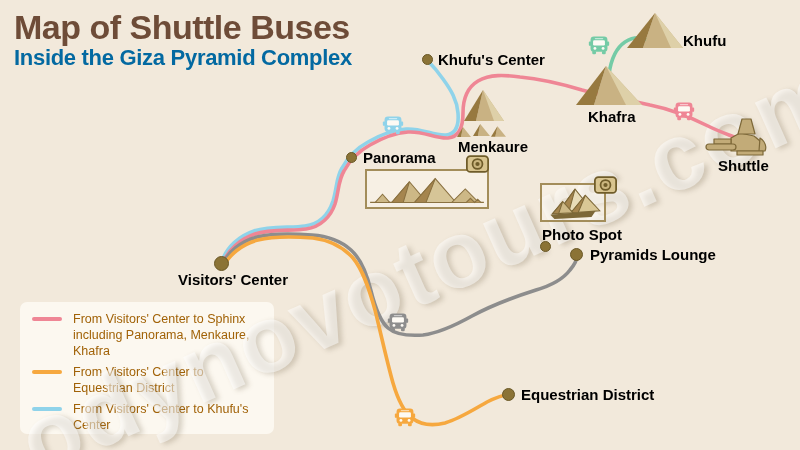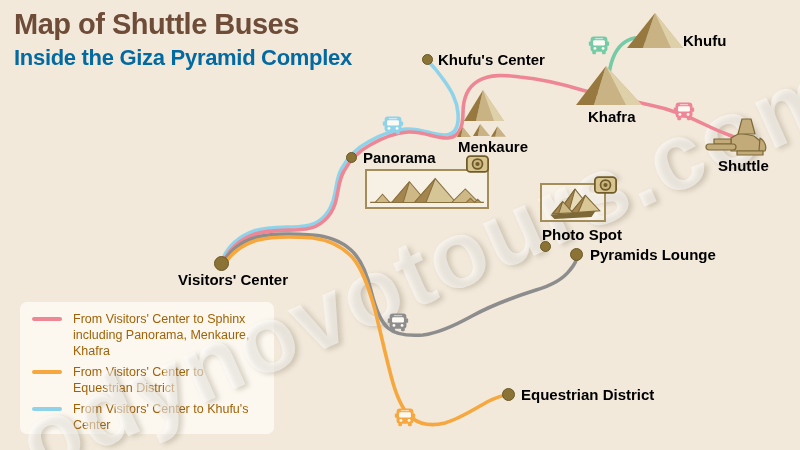--- a/index.html
+++ b/index.html
@@ -2,21 +2,21 @@
 <html><head>
 <meta charset="utf-8">
 <style>
   html,body{margin:0;padding:0;}
   body{font-family:"Liberation Sans", sans-serif;}
   #stage{position:relative;width:800px;height:450px;background:#f2e9db;overflow:hidden;
          --dot:#8b7336; --pyr-dark:#97793f; --pyr-mid:#c9b283; --pyr-light:#ded0a8;}
   .abs{position:absolute;}
 
   
-  .title{position:absolute;left:14px;top:8px;font-size:29px;font-weight:bold;letter-spacing:-0.5px;z-index:6;}
+  .title{position:absolute;left:14px;top:8px;font-size:34px;font-weight:bold;letter-spacing:-0.5px;z-index:6;}
   .subtitle{position:absolute;left:14px;top:45px;font-size:22px;font-weight:bold;letter-spacing:-0.3px;z-index:6;}
 
   
   .watermark{position:absolute;left:-80px;top:212px;width:1020px;z-index:2;
     font-size:95px;font-weight:bold;text-align:center;letter-spacing:2px;
     color:rgba(255,255,255,0.50);text-shadow:3px 3px 5px rgba(122,106,84,0.28);
     transform:rotate(-24deg);pointer-events:none;white-space:nowrap;}
 
   
   .routes{position:absolute;left:0;top:0;z-index:3;}

